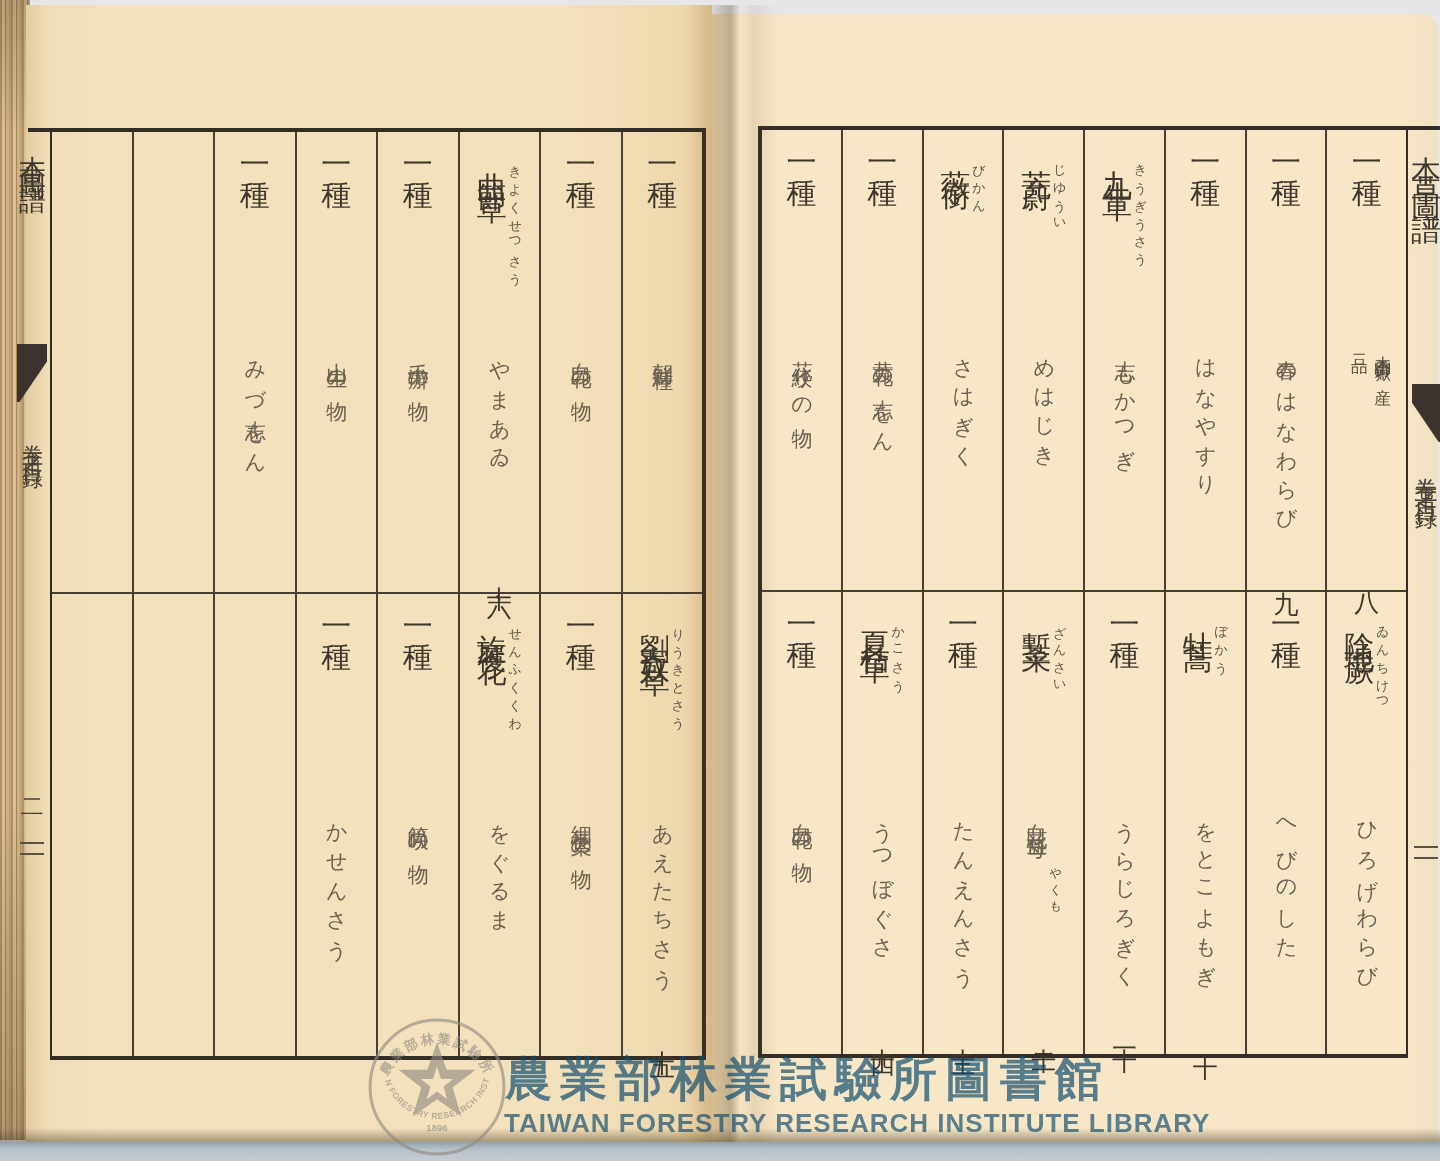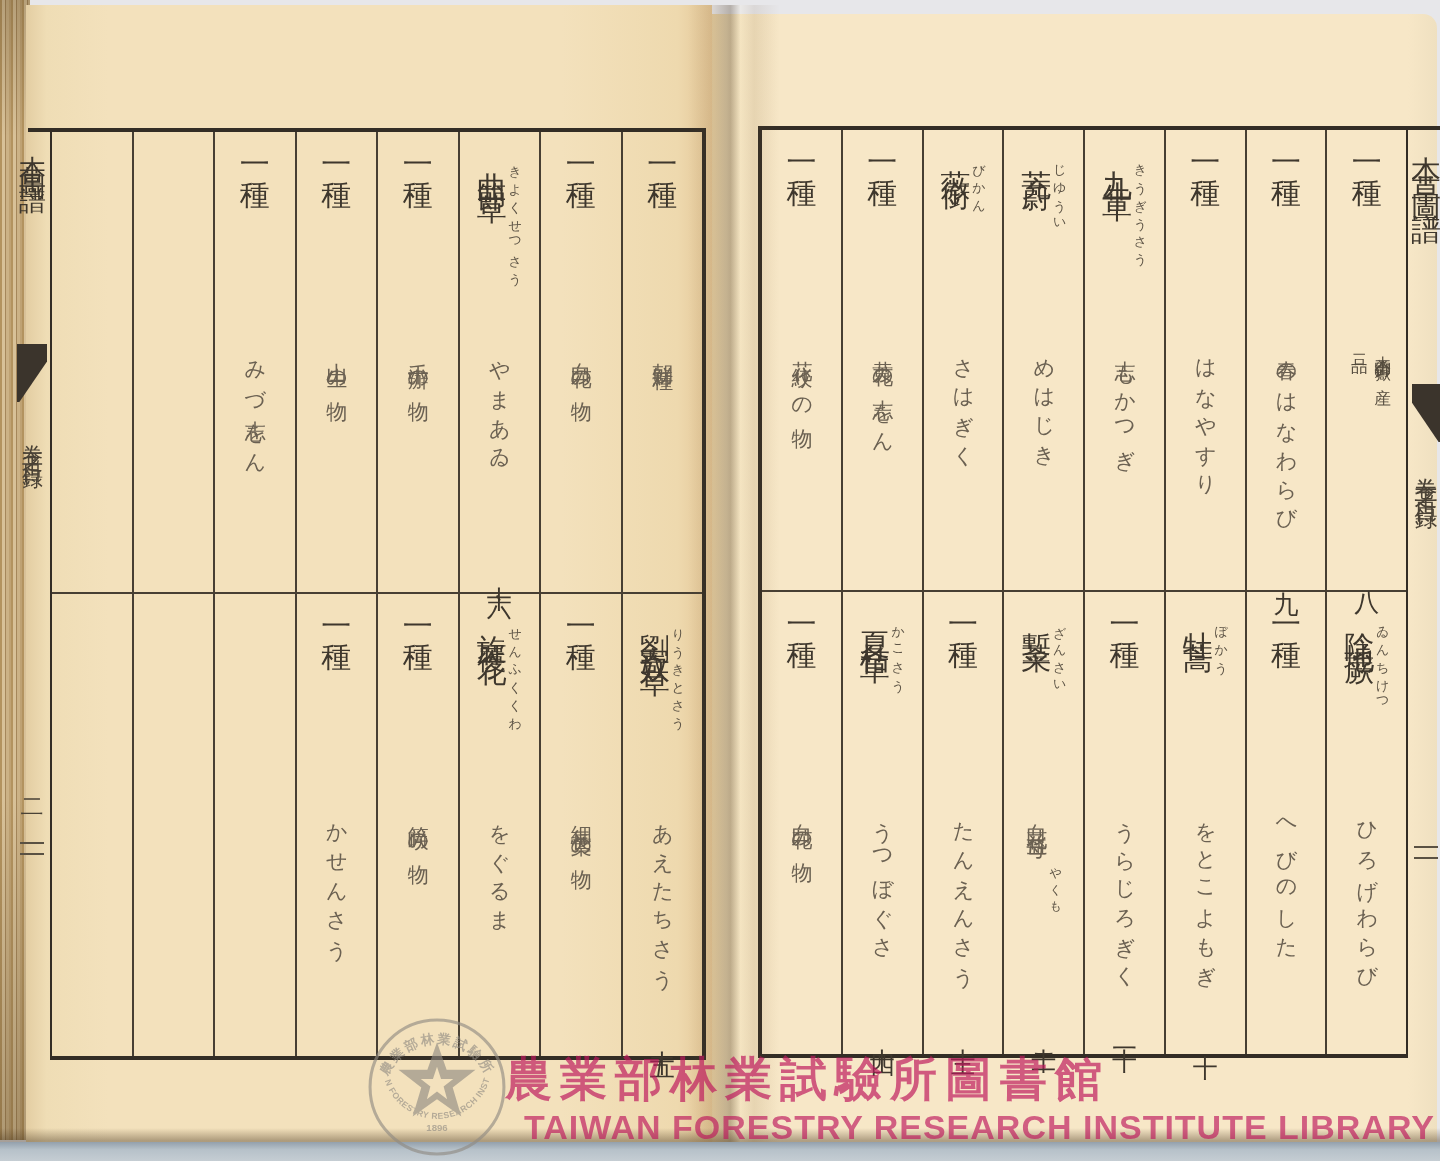--- a/index.html
+++ b/index.html
@@ -57,23 +57,23 @@
   .sp-tri{width:30px;height:58px;background:#3b342c;left:50%;transform:translateX(-50%);
           clip-path:polygon(0 0,100% 0,100% 30%,8% 100%,0 100%);}
   #spine-right .sp-tri{clip-path:polygon(0 0,100% 0,100% 100%,92% 100%,0 30%);}
   .sp-vol{font-size:21px;letter-spacing:5px;color:#4a4236;left:50%;transform:translateX(-50%);}
   #spine-right .sp-vol{font-size:23px;letter-spacing:6px;}
   .sp-num{font-size:23px;color:#4a4236;left:50%;transform:translateX(-50%);}
   .sp-mark{width:24px;height:9px;border-top:2px solid #5a5143;border-bottom:2px solid #5a5143;
            left:50%;transform:translateX(-50%);}
 
   
-  .wm{color:#be185d;font-family:"Liberation Sans","DejaVu Sans",sans-serif;font-weight:bold;}
+  .wm{color:#0c4a6e;font-family:"Liberation Sans","DejaVu Sans",sans-serif;font-weight:bold;}
   .wm-cjk{left:505px;top:1048px;font-size:47px;letter-spacing:8px;opacity:.68;}
-  .wm-latin{left:524px;top:1108px;font-size:34px;letter-spacing:1px;opacity:.66;}
+  .wm-latin{left:504px;top:1108px;font-size:26px;letter-spacing:1px;opacity:.66;}
   .wm-seal{left:366px;top:1016px;width:142px;height:142px;opacity:.62;}
 </style>
 </head>
 <body>
 
 <div class="scan">
 
   <div class="abs stack-edge"></div>
   <div class="abs stack-shade"></div>
 

